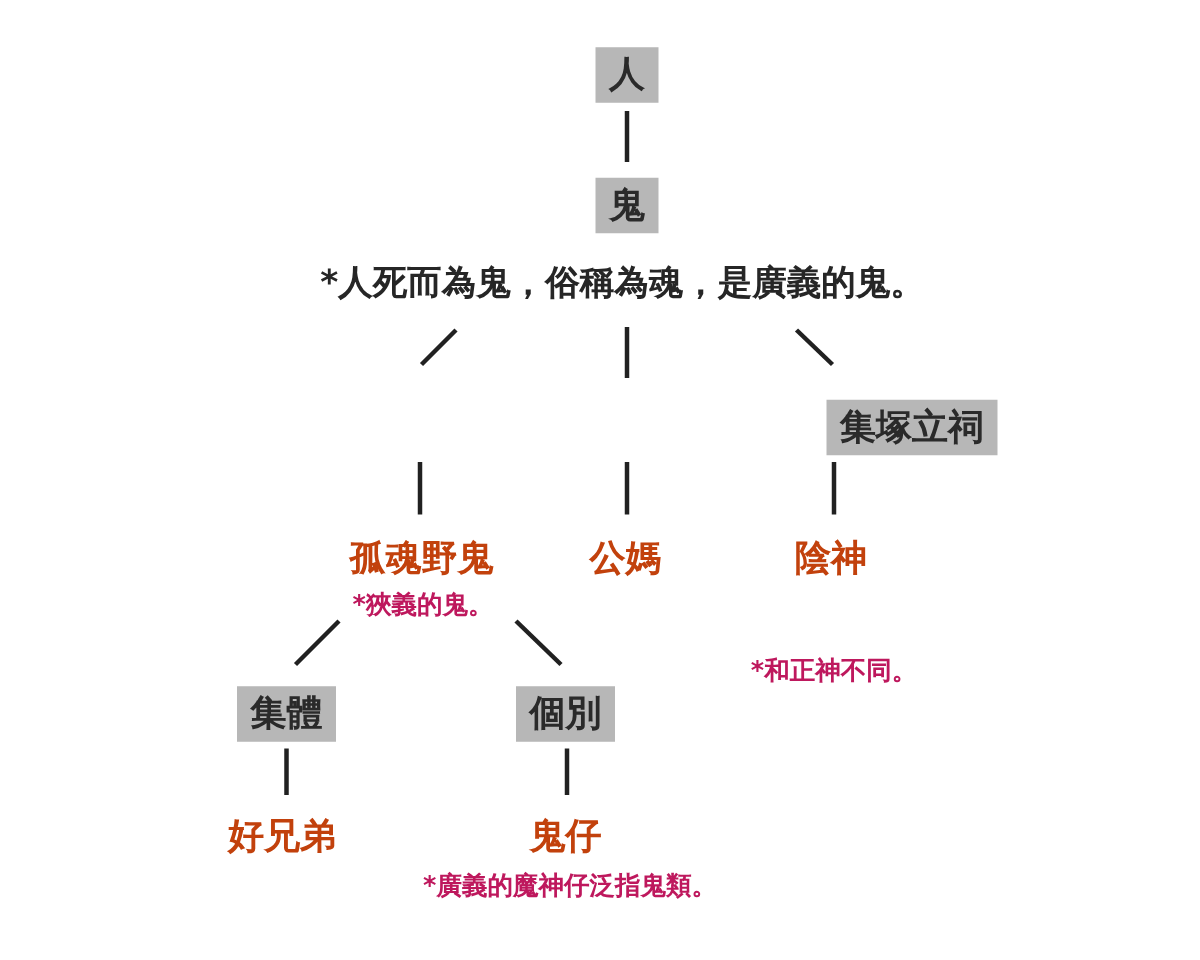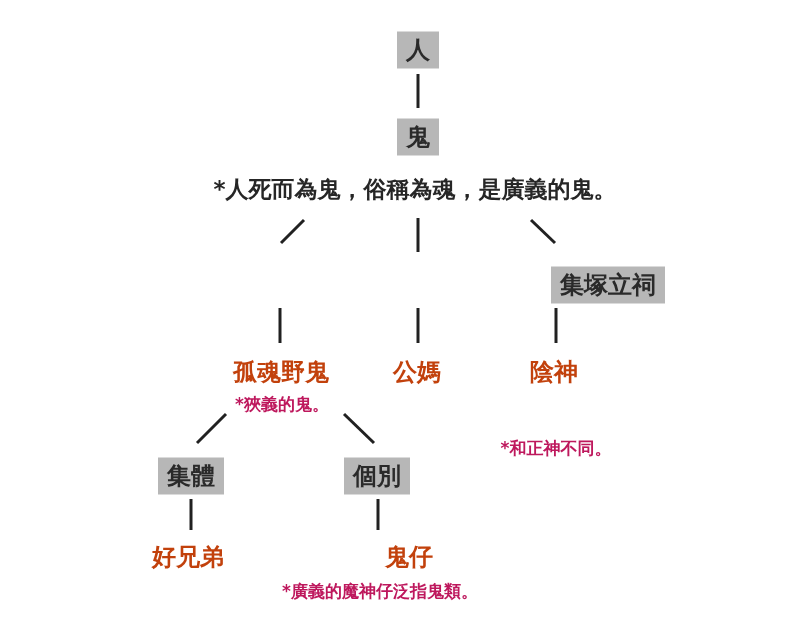--- a/index.html
+++ b/index.html
@@ -112,16 +112,16 @@
   <div class="plain-label" style="left:417px; top:372px;">公媽</div>
 
   <div class="plain-label" style="left:554px; top:372px;">陰神</div>
   <div class="note" style="left:556px; top:404px;margin-top:44px;">*和正神不同。</div>
 
   <div class="node" style="left:377px; top:476px;">個別</div>
   <div class="node" style="left:191px; top:476px;">集體</div>
 
   <div class="plain-label" style="left:188px; top:557px;">好兄弟</div>
 
-  <div class="plain-label" style="left:377px; top:557px;margin-left:32px;">鬼仔</div>
+  <div class="plain-label" style="left:377px; top:557px;">鬼仔</div>
   <div class="note" style="left:380px; top:591px;">*廣義的魔神仔泛指鬼類。</div>
 
 </div>
 
 </body></html>

